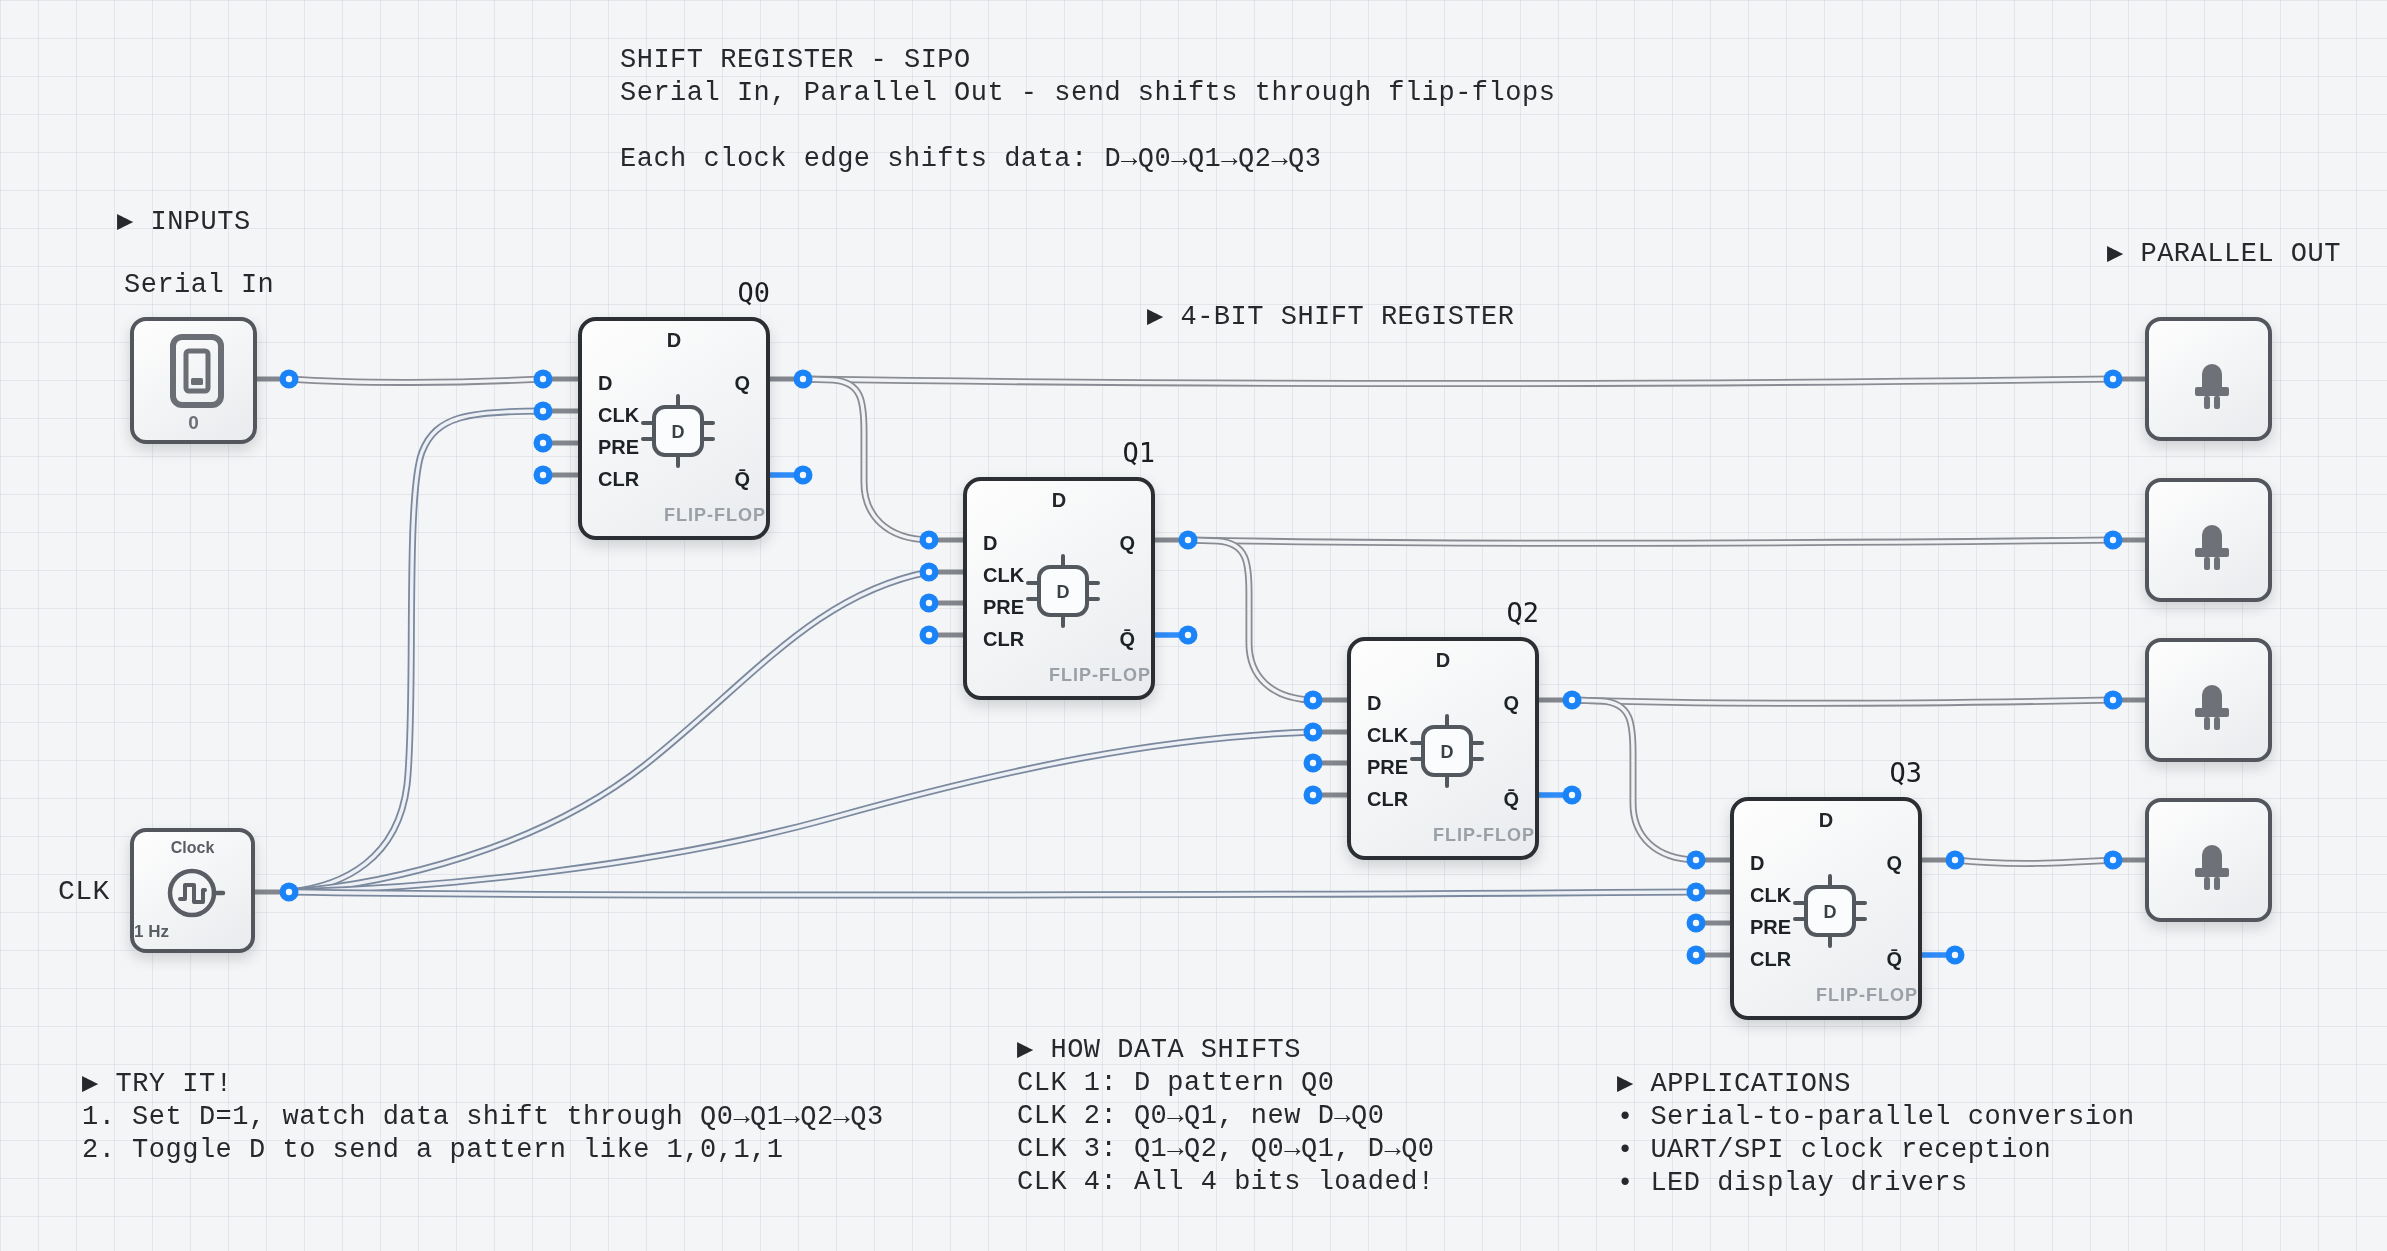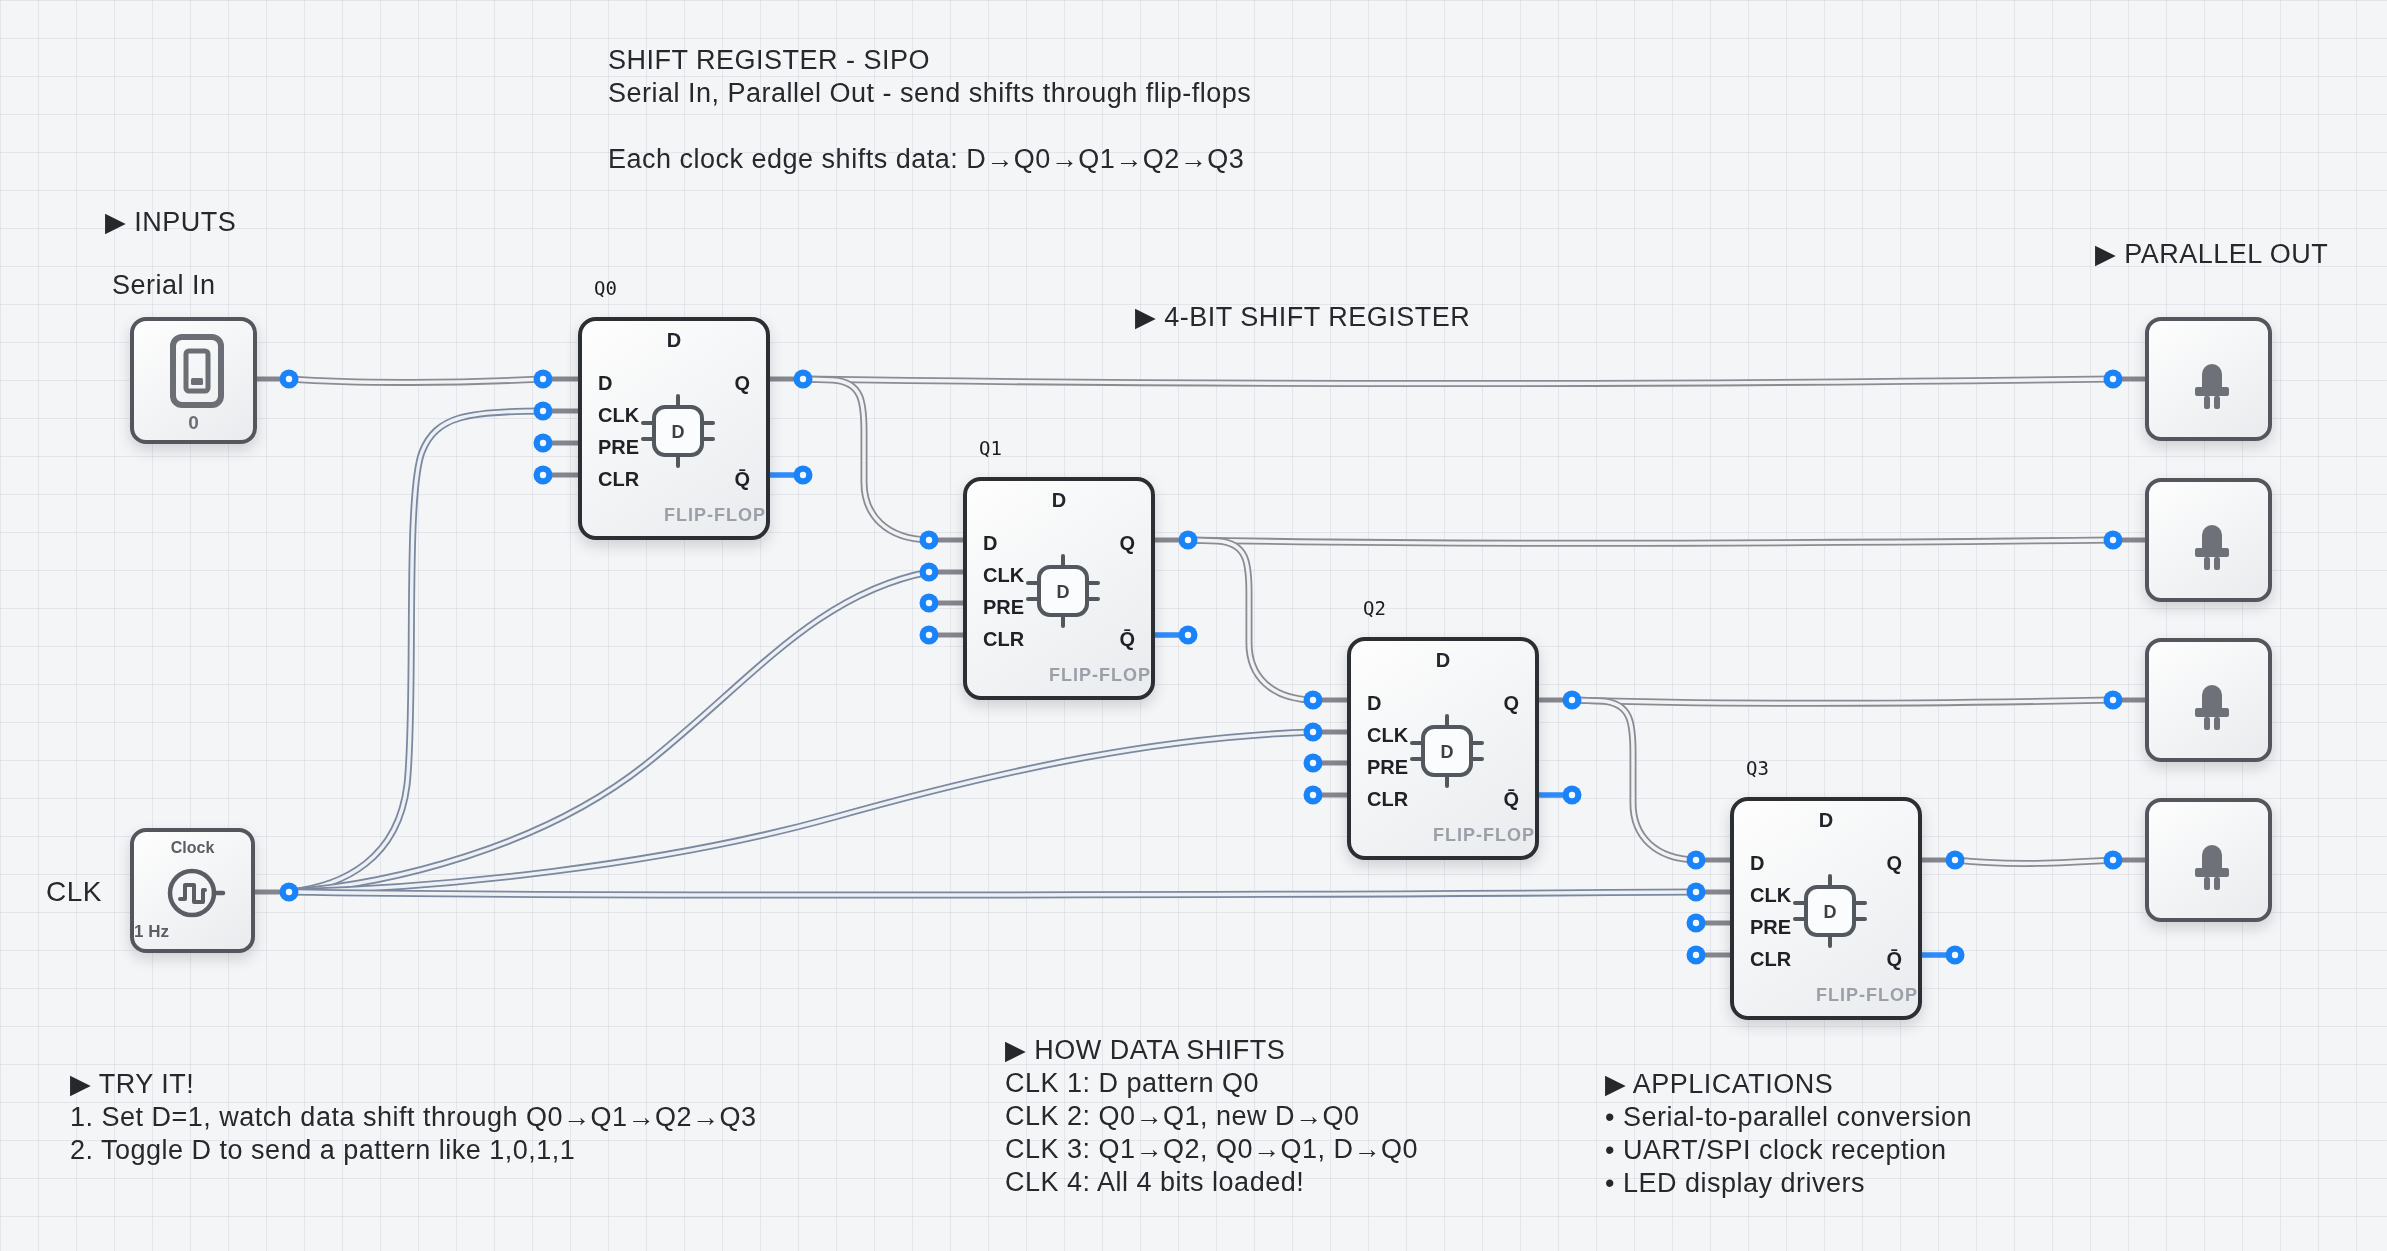--- a/index.html
+++ b/index.html
@@ -28,45 +28,45 @@
   .wire.clk{stroke:var(--wire-clk);}
   .wire-core{fill:none;stroke:#f1f2f5;stroke-width:3.4;stroke-linecap:round;}
   .wire-core.clk{stroke:#edf0f5;}
   .stub{fill:none;stroke:#83868c;stroke-width:5;stroke-linecap:round;}
   .stub.blue{stroke:#2f8bf8;stroke-width:5.5;}
   .port{fill:var(--port-blue);}
   .port-core{fill:#f2f8ff;}
 
   .anno{
     position:absolute;
-    font-family:Liberation Sans, sans-serif;
+    font-family:Liberation Mono, monospace;
     font-size:27px; line-height:33px; letter-spacing:0.5px;
-    color:var(--anno); white-space:pre; z-index:3;
+    color:var(--anno); white-space:pre; z-index:3;padding-left:12px;
   }
 
   .comp{
     position:absolute; z-index:2;
     background:linear-gradient(145deg,#fefefe 0%, #e9ebee 100%);
     box-shadow:0 6px 14px rgba(40,44,52,0.18);
   }
   .ff{
     width:192px; height:223px;
     border:4px solid var(--ff-border); border-radius:18px;
   }
   .io{
     border:4px solid var(--io-border); border-radius:16px;
   }
   .sw{left:130px;top:317px;width:127px;height:127px;}
   .clockbox{left:130px;top:828px;width:125px;height:125px;}
   .led{width:127px;height:124px;left:2145px;}
 
   .ff-title{
-    position:absolute; top:-44px; left:12px; width:100%;
-    text-align:left; font-family:"DejaVu Sans Mono", monospace;
-    font-size:19px; color:#1b1d20;
+    position:absolute; top:-44px; left:4px; width:100%;
+    text-align:right; font-family:"DejaVu Sans Mono", monospace;
+    font-size:27px; color:#1b1d20;
   }
   .ff-top-label{
     position:absolute; top:8px; left:0; width:100%; text-align:center;
     font-size:20px; font-weight:600; color:#23262b;
   }
   .pin-label{
     position:absolute; font-size:20px; font-weight:600; color:#1e2126; line-height:28px;
   }
   .pl-left{left:16px;}
   .pl-right{right:16px;}

